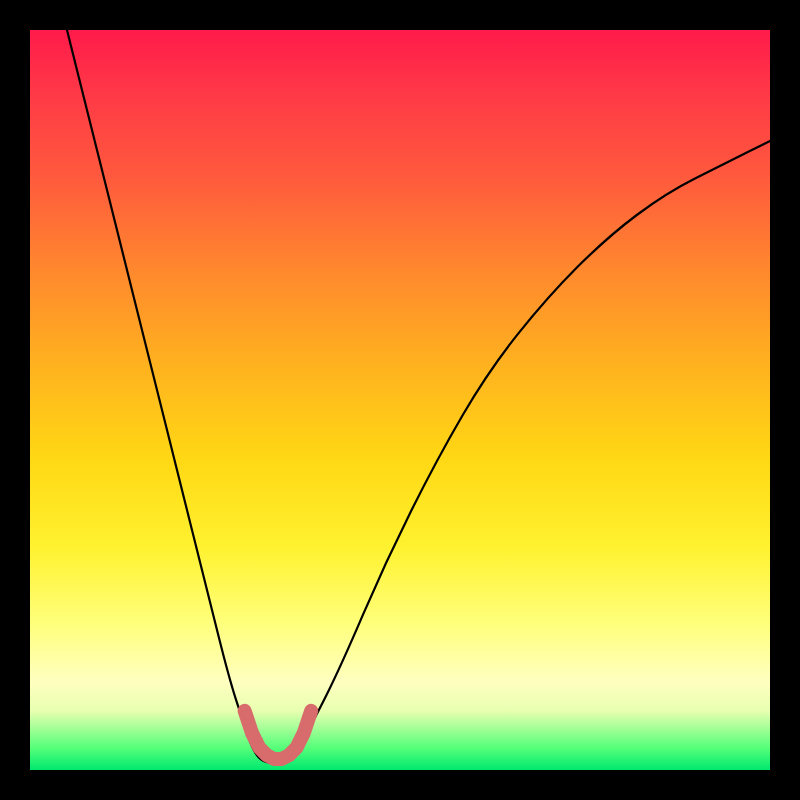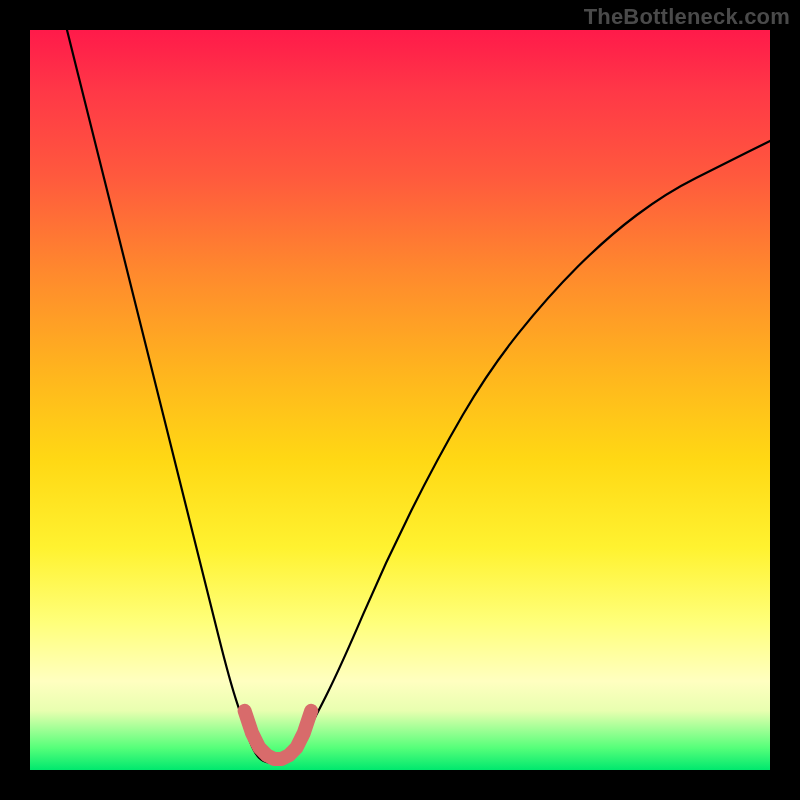--- a/index.html
+++ b/index.html
@@ -54,21 +54,20 @@
     top: 0;
     width: 740px;
     height: 740px;
     overflow: visible;
   }
 </style>
 </head>
 <body>
 
 <div class="frame">
-  <div class="attribution">TheBottleneck.com</div>
 
   <div class="plot">
     <svg class="curve" viewBox="0 0 740 740" preserveAspectRatio="none">
       <path fill="none" stroke="#000" stroke-width="2.2" stroke-linecap="round" stroke-linejoin="round" d="M 37.0 0.0 Q 37.0 0.0 48.1 44.4 Q 59.2 88.8 74.0 148.0 Q 88.8 207.2 103.6 266.4 Q 118.4 325.6 133.2 384.8 Q 148.0 444.0 162.8 503.2 Q 177.6 562.4 188.7 606.8 Q 199.8 651.2 207.2 673.4 Q 214.6 695.6 218.3 706.7 Q 222.0 717.8 225.7 723.3 Q 229.4 728.9 233.1 730.8 Q 236.8 732.6 240.5 732.6 Q 244.2 732.6 247.9 732.6 Q 251.6 732.6 255.3 730.8 Q 259.0 728.9 262.7 723.3 Q 266.4 717.8 273.8 706.7 Q 281.2 695.6 296.0 666.0 Q 310.8 636.4 333.0 584.6 Q 355.2 532.8 381.1 481.0 Q 407.0 429.2 432.9 384.8 Q 458.8 340.4 488.4 303.4 Q 518.0 266.4 547.6 236.8 Q 577.2 207.2 606.8 185.0 Q 636.4 162.8 666.0 148.0 Q 695.6 133.2 717.8 122.1 T 740.0 111.0"></path>
       <path fill="none" stroke="#d86b6b" stroke-width="14" stroke-linecap="round" stroke-linejoin="round" d="M 214.6 680.8 L 222.0 703.0 L 229.4 717.8 L 236.8 725.2 L 244.2 728.9 L 251.6 728.9 L 259.0 725.2 L 266.4 717.8 L 273.8 703.0 L 281.2 680.8"></path>
     </svg>
   </div>
 </div>
 
 </body></html>

